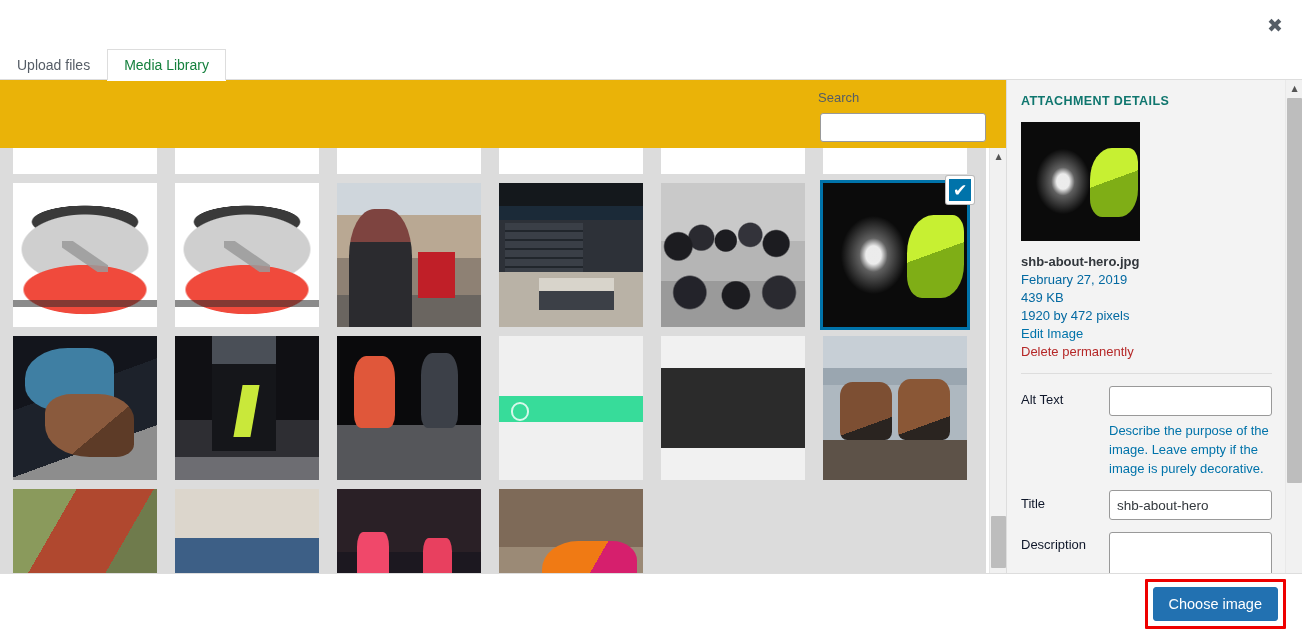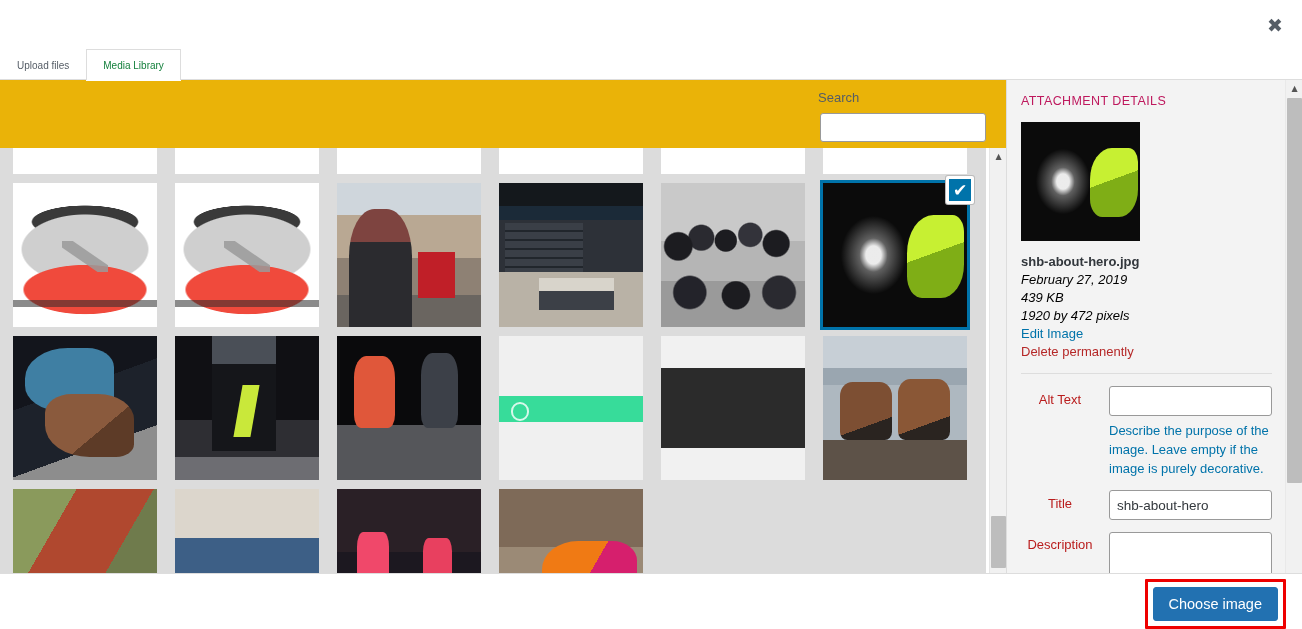--- a/index.html
+++ b/index.html
@@ -54,21 +54,21 @@
     left: 0; bottom: -1px;
     height: 32px;
     display: flex;
     align-items: flex-end;
     padding-left: 0;
   }
   .tab {
     height: 31px;
     line-height: 31px;
     padding: 0 16px;
-    font-size: 10px;
+    font-size: 14px;
     color: #555d66;
     background: transparent;
     border: 1px solid transparent;
     border-bottom: none;
     cursor: pointer;
     white-space: nowrap;
   }
   .tab.active {
     background: #fff;
     border-color: #ddd;
@@ -222,62 +222,62 @@
     overflow: hidden;
   }
   #details-inner {
     position: absolute;
     left: 0; top: 0;
     width: 279px;
     padding: 14px;
   }
   #details-heading {
     font-size: 12.5px;
-    color: #be185d;
+    color: #0f766e;
     letter-spacing: 0.4px;
     margin: 0 0 14px 0;
-    font-weight: 400;
+    font-weight: 700;
   }
   #details-top {
     display: flex;
     gap: 12px;
     margin-bottom: 10px;
     flex-direction: column;
   }
   #details-thumb {
     width: 119px; height: 40px;
     flex: 0 0 119px;
     overflow: hidden;
     position: relative;
     background: #111;
   }
   #details-meta { font-size: 13px; line-height: 18px; }
   #detail-filename { font-weight: 700; color: #32373c; word-break: break-all; }
-  #detail-date, #detail-filesize, #detail-dimensions { color: #000000; font-style: italic; }
+  #detail-date, #detail-filesize, #detail-dimensions { color: #0369a1; }
   #edit-image-link { color: #0073aa; cursor: pointer; display: block; }
   #delete-link { color: #b52727; cursor: pointer; display: block; }
 
   #details-divider {
     border: none;
     border-top: 1px solid #ddd;
     margin: 12px 0 12px 0;
   }
 
   .field-row {
     display: flex;
     align-items: flex-start;
     margin-bottom: 12px;
   }
   .field-label {
     flex: 0 0 88px;
-    text-align: center;
+    text-align: left;
     padding-right: 10px;
     padding-top: 6px;
     font-size: 13px;
-    color: #b91c1c;
+    color: #0f172a;
   }
   .field-control { flex: 1 1 auto; }
   .field-control input[type="text"] {
     width: 163px; height: 30px;
     border: 1px solid #999;
     border-radius: 3px;
     padding: 0 7px;
     font-size: 13.5px;
     color: #32373c;
     background: #fff;

